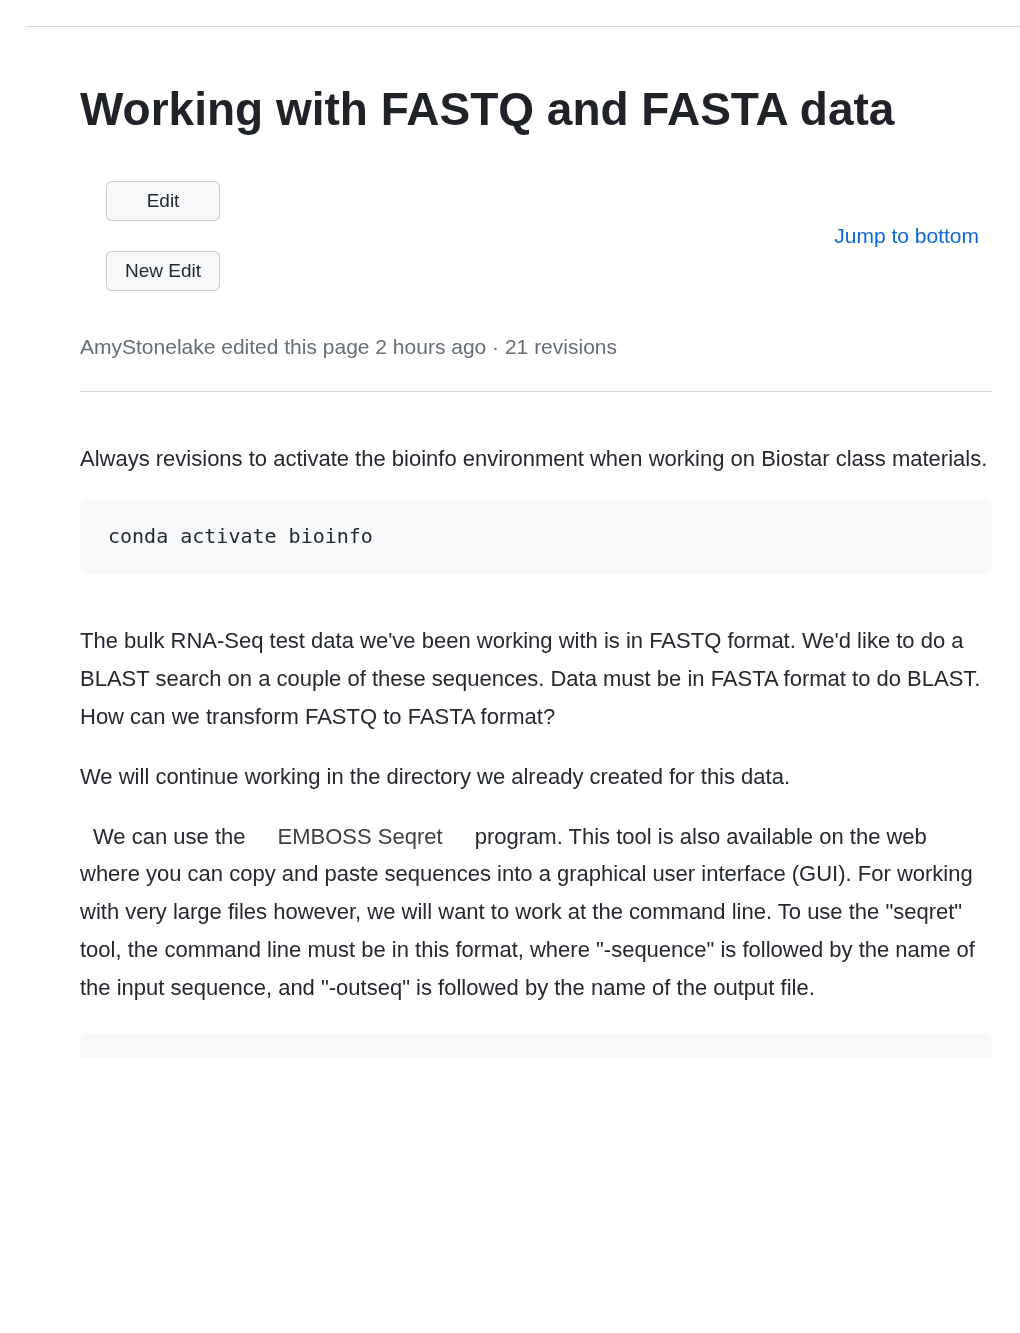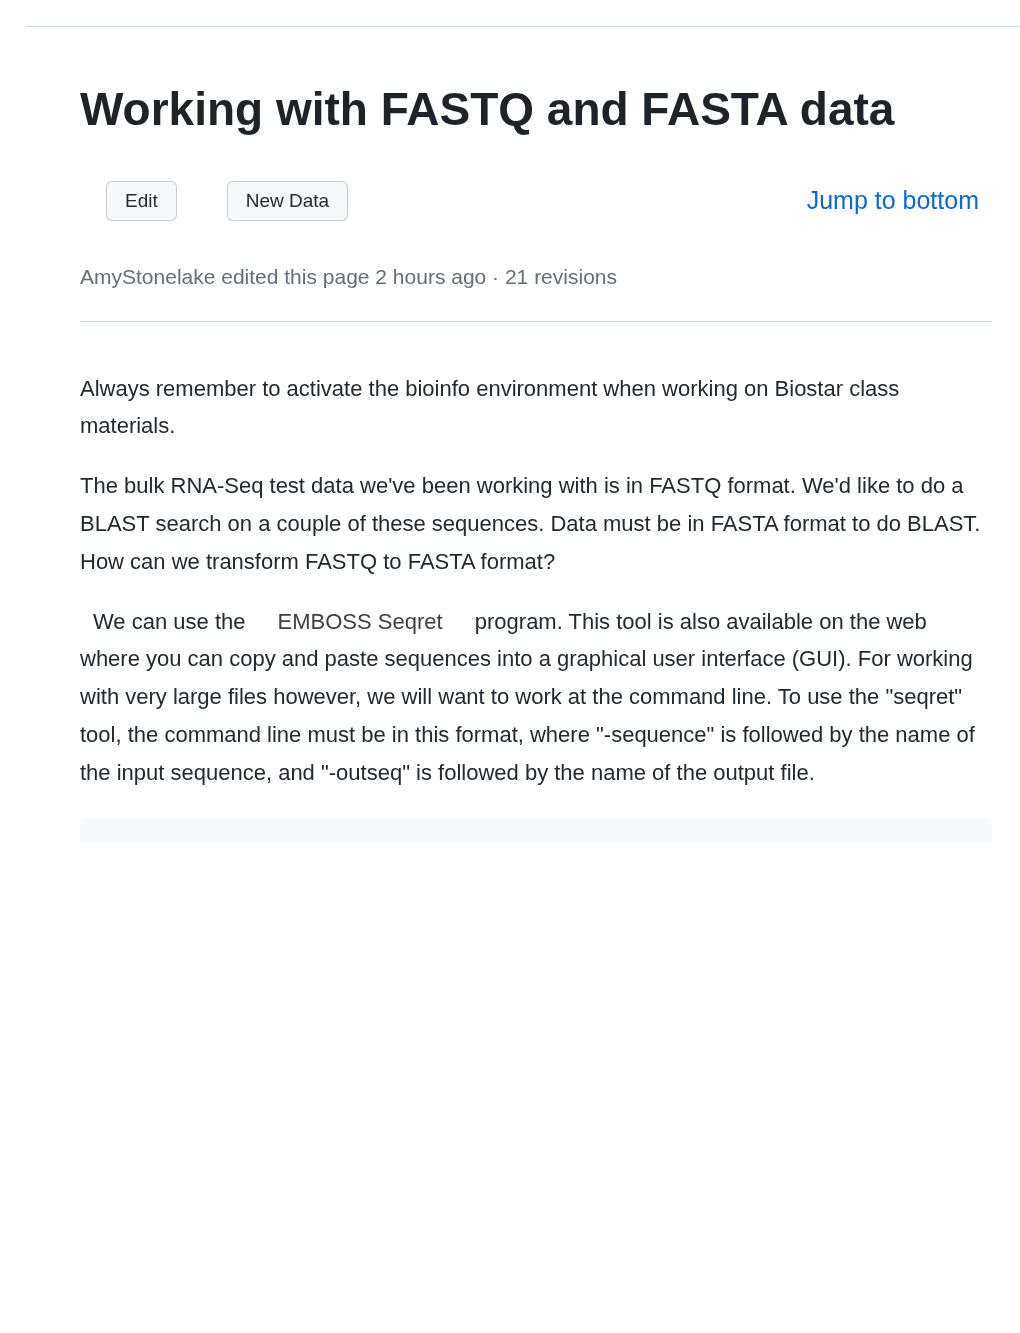--- a/index.html
+++ b/index.html
@@ -26,37 +26,38 @@
       color: #1f2328;
     }
     .header-row {
       display: flex;
       justify-content: space-between;
       align-items: center;
       margin-bottom: 18px;
     }
     .button-group {
       display: flex;
-      gap: 24px;
+      gap: 4px;
+      flex-direction: column;
     }
     .btn {
       display: inline-block;
       padding: 7px 18px;
       font-size: 19px;
       font-weight: 500;
       line-height: 24px;
       color: #24292f;
       background-color: #f6f8fa;
       border: 1px solid rgba(27,31,36,0.2);
       border-radius: 6px;
       cursor: pointer;
     }
     .jump-link {
       color: #0969da;
-      font-size: 25px;
+      font-size: 21px;
       text-decoration: none;
       cursor: pointer;
     }
     .meta-line {
       font-size: 21px;
       color: #656d76;
       padding-bottom: 32px;
       border-bottom: 1px solid #d0d7de;
       margin-bottom: 48px;
     }
@@ -92,32 +93,34 @@
   </style>
 </head>
 <body>
 
 <div class="container">
   <h1 class="page-title">Working with FASTQ and FASTA data</h1>
 
   <div class="header-row">
     <div class="button-group">
       <button class="btn">Edit</button>
-      <button class="btn">New Data</button>
+      <button class="btn">New Edit</button>
     </div>
     <a class="jump-link">Jump to bottom</a>
   </div>
 
   <div class="meta-line">AmyStonelake edited this page 2 hours ago · 21 revisions</div>
 
-  <p class="body-text">Always remember to activate the bioinfo environment when working on Biostar class materials.</p>
+  <p class="body-text">Always revisions to activate the bioinfo environment when working on Biostar class materials.</p>
 
+  <div class="code-block">conda activate bioinfo</div>
 
   <p class="body-text">The bulk RNA-Seq test data we've been working with is in FASTQ format. We'd like to do a BLAST search on a couple of these sequences. Data must be in FASTA format to do BLAST. How can we transform FASTQ to FASTA format?</p>
 
+  <p class="body-text">We will continue working in the directory we already created for this data.</p>
 
 
   <p class="body-text">
     <span>We can use the </span><a class="inline-link">EMBOSS Seqret</a><span> program. This tool is also available on the web where you can copy and paste sequences into a graphical user interface (GUI). For working with very large files however, we will want to work at the command line. To use the "seqret" tool, the command line must be in this format, where "-sequence" is followed by the name of the input sequence, and "-outseq" is followed by the name of the output file.</span>
   </p>
 
   <div class="code-block-bottom"></div>
 </div>
 
 </body></html>

